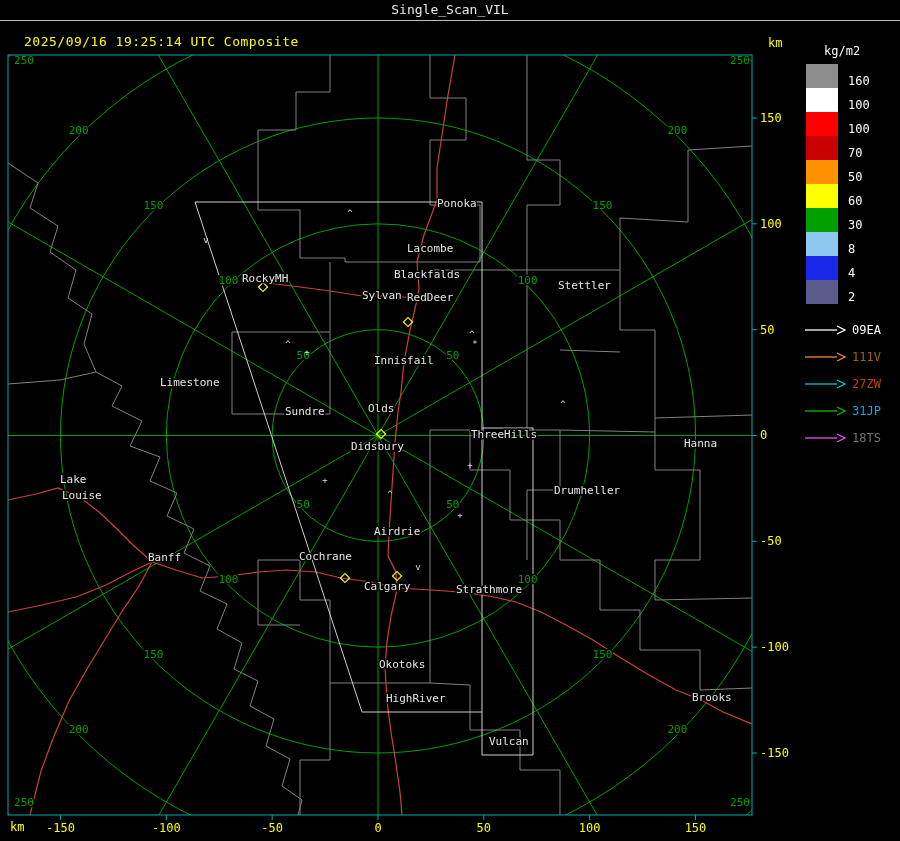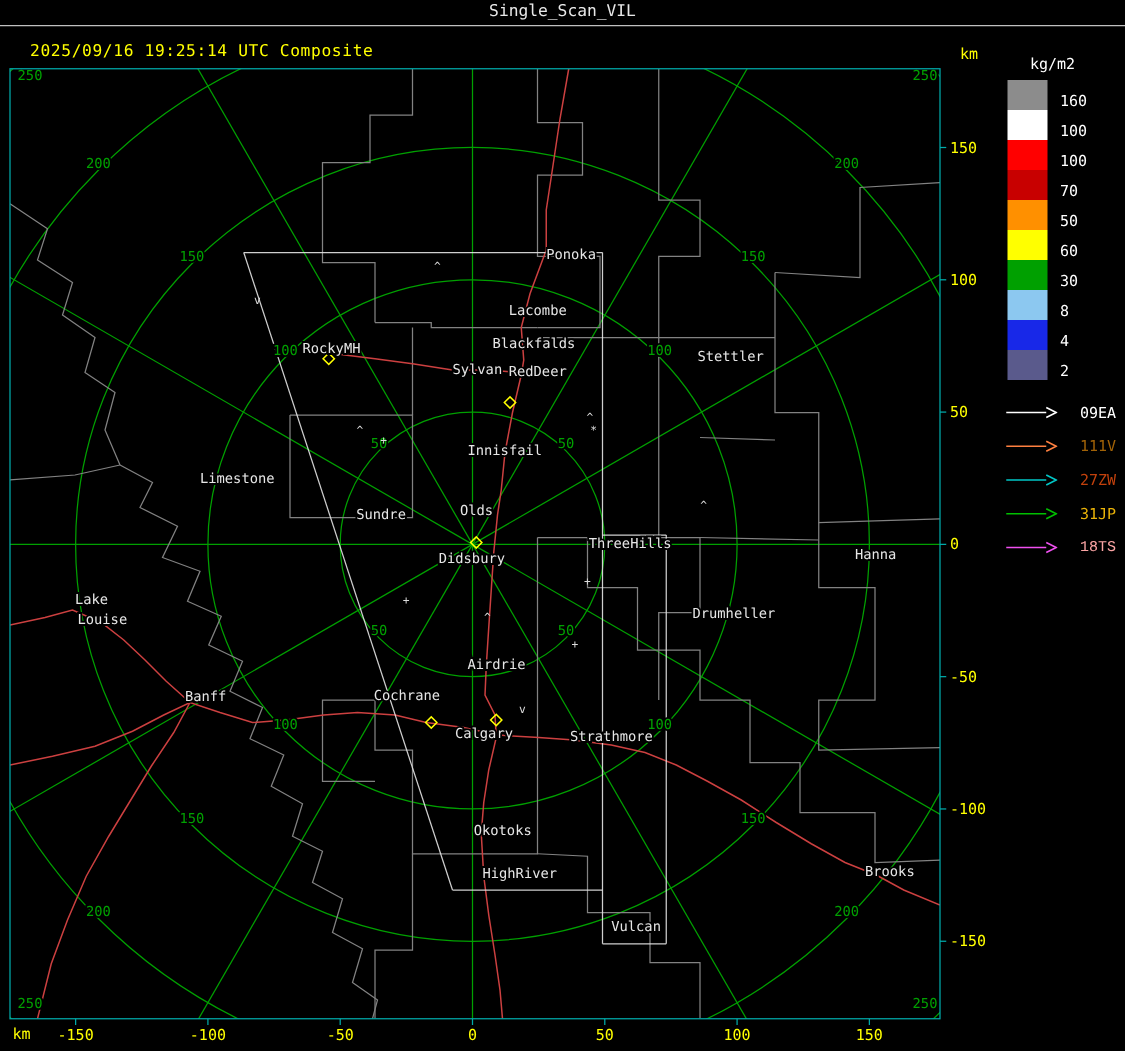--- a/index.html
+++ b/index.html
@@ -13,21 +13,21 @@
   .bottom-axis-unit{position:absolute;left:10px;top:820px;color:#FFFF00;font-size:12px;}
   #map-svg{position:absolute;top:0;left:0;z-index:1;}
   .legend{position:absolute;left:800px;top:44px;width:100px;color:#FFFFFF;font-size:12px;z-index:2;}
   .legend-unit{margin-left:24px;margin-bottom:6px;height:14px;}
   .scale-row{display:flex;align-items:flex-end;height:24px;}
   .swatch{width:32px;height:24px;margin-left:6px;flex:none;}
   .scale-label{margin-left:10px;}
   #radars{margin-top:12px;}
   .radar-row{display:flex;align-items:center;height:27px;}
   .radar-row svg{margin-left:4px;flex:none;}
-  .radar-label{margin-left:18px;}
+  .radar-label{margin-left:6px;}
 </style>
 </head>
 <body>
 
 <div class="app">
   <div class="titlebar">
     <span>Single_Scan_VIL</span>
   </div>
   <div class="title-sep"></div>
   <div class="timestamp">2025/09/16 19:25:14 UTC Composite</div>
@@ -250,26 +250,26 @@
             <line x1="1" y1="6" x2="33" y2="6" stroke="#00C8C8" stroke-width="1.3"></line>
             <polyline points="33,2 41,6 33,10" fill="none" stroke="#00C8C8" stroke-width="1.3"></polyline>
           </svg>
           <span class="radar-label" style="color: #c2410c;">27ZW</span>
         </div>
         <div class="radar-row">
           <svg width="42" height="12">
             <line x1="1" y1="6" x2="33" y2="6" stroke="#00C000" stroke-width="1.3"></line>
             <polyline points="33,2 41,6 33,10" fill="none" stroke="#00C000" stroke-width="1.3"></polyline>
           </svg>
-          <span class="radar-label" style="color: #eab308; text-align: right;">31JP</span>
+          <span class="radar-label" style="color: #0ea5e9; text-align: right;">31JP</span>
         </div>
         <div class="radar-row">
           <svg width="42" height="12">
             <line x1="1" y1="6" x2="33" y2="6" stroke="#F050F0" stroke-width="1.3"></line>
             <polyline points="33,2 41,6 33,10" fill="none" stroke="#F050F0" stroke-width="1.3"></polyline>
           </svg>
-          <span class="radar-label" style="color: #fca5a5; font-family: Liberation Mono, monospace;">18TS</span>
+          <span class="radar-label" style="color: #737373;">18TS</span>
         </div>
       </div>
   </div>
 
   <div class="bottom-axis-unit">km</div>
 </div>
 
 </body></html>

